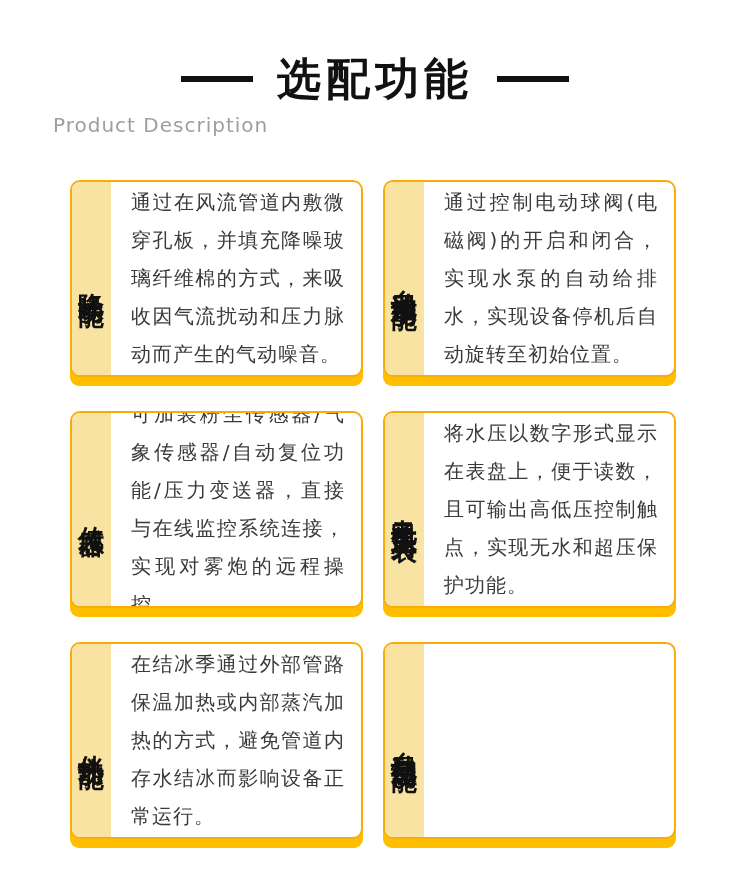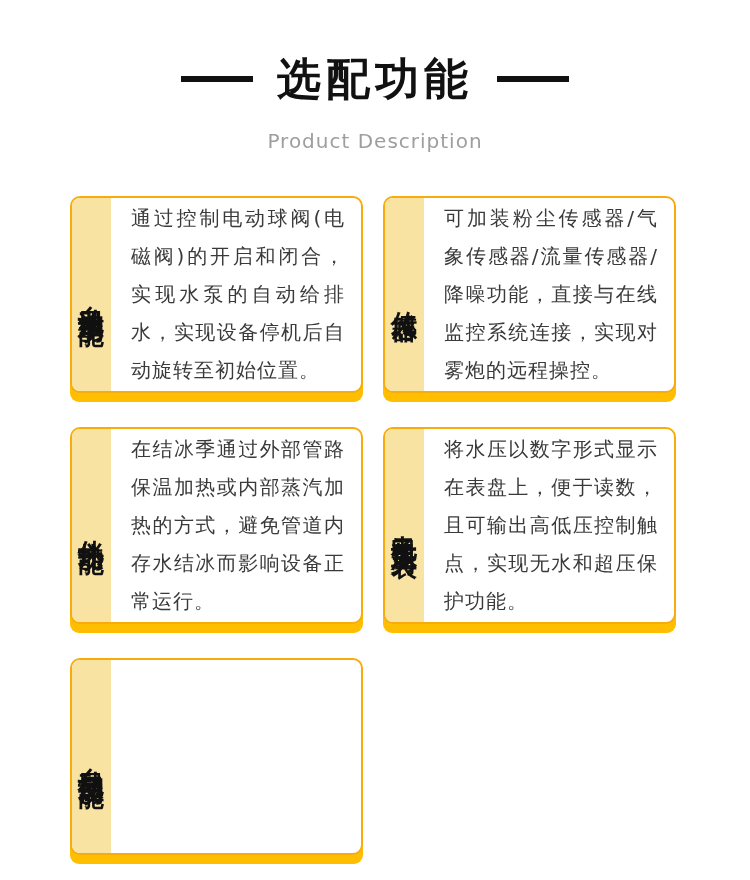--- a/index.html
+++ b/index.html
@@ -16,21 +16,21 @@
   .header { padding-top:54px; }
   .title-row {
     display:flex; align-items:center; justify-content:center; gap:24px;
   }
   .title-dash { width:72px; height:6px; background:#111111; }
   .page-title {
     font-size:44px; font-weight:bold; color:#111111;
     letter-spacing:5px; line-height:1.15;
   }
   .page-subtitle {
-    margin-top:24px; text-align:center;
+    margin-top:8px; text-align:left;
     font-size:20px; color:#9e9e9e; letter-spacing:1px;
   }
   
   .grid {
     margin-top:43px;
     padding:0 21px 0 17px;
     display:grid;
     grid-template-columns:1fr 1fr;
     column-gap:20px;
     row-gap:25px;
@@ -86,67 +86,77 @@
     <div class="title-row">
       <span class="title-dash"></span>
       <h1 class="page-title">选配功能</h1>
       <span class="title-dash"></span>
     </div>
     <div class="page-subtitle">Product Description</div>
   </div>
 
   <div class="grid">
 
+    <section class="card-wrap">
+      <div class="card">
+        <div class="strip">
+          <span class="vtitle">降噪功能</span>
+        </div>
+        <div class="desc-box">
+          <p class="desc">通过在风流管道内敷微穿孔板，并填充降噪玻璃纤维棉的方式，来吸收因气流扰动和压力脉动而产生的气动噪音。</p>
+        </div>
+      </div>
+    </section>
 
     <section class="card-wrap">
       <div class="card">
         <div class="strip">
           <span class="vtitle">自动泄水功能</span>
         </div>
         <div class="desc-box">
           <p class="desc">通过控制电动球阀(电磁阀)的开启和闭合，实现水泵的自动给排水，实现设备停机后自动旋转至初始位置。</p>
         </div>
       </div>
     </section>
 
     <section class="card-wrap">
       <div class="card">
         <div class="strip">
           <span class="vtitle">传感器</span>
         </div>
         <div class="desc-box">
-          <p class="desc">可加装粉尘传感器/气象传感器/流量传感器/降噪功能，直接与在线监控系统连接，实现对雾炮的远程操控。</p>
+          <p class="desc">可加装粉尘传感器/气象传感器/自动复位功能/压力变送器，直接与在线监控系统连接，实现对雾炮的远程操控。</p>
+        </div>
+      </div>
+    </section>
+
+    <section class="card-wrap">
+      <div class="card">
+        <div class="strip">
+          <span class="vtitle">电子数显压力表</span>
+        </div>
+        <div class="desc-box">
+          <p class="desc">将水压以数字形式显示在表盘上，便于读数，且可输出高低压控制触点，实现无水和超压保护功能。</p>
         </div>
       </div>
     </section>
 
     <section class="card-wrap">
       <div class="card">
         <div class="strip">
           <span class="vtitle">伴热功能</span>
         </div>
         <div class="desc-box">
           <p class="desc">在结冰季通过外部管路保温加热或内部蒸汽加热的方式，避免管道内存水结冰而影响设备正常运行。</p>
         </div>
       </div>
     </section>
 
     <section class="card-wrap">
       <div class="card">
         <div class="strip">
-          <span class="vtitle">电子数显压力表</span>
-        </div>
-        <div class="desc-box">
-          <p class="desc">将水压以数字形式显示在表盘上，便于读数，且可输出高低压控制触点，实现无水和超压保护功能。</p>
-        </div>
-      </div>
-    </section>
-
-    <section class="card-wrap">
-      <div class="card">
-        <div class="strip">
           <span class="vtitle">自动复位功能</span>
         </div>
       </div>
     </section>
 
   </div>
 </div>
 
 </body></html>

